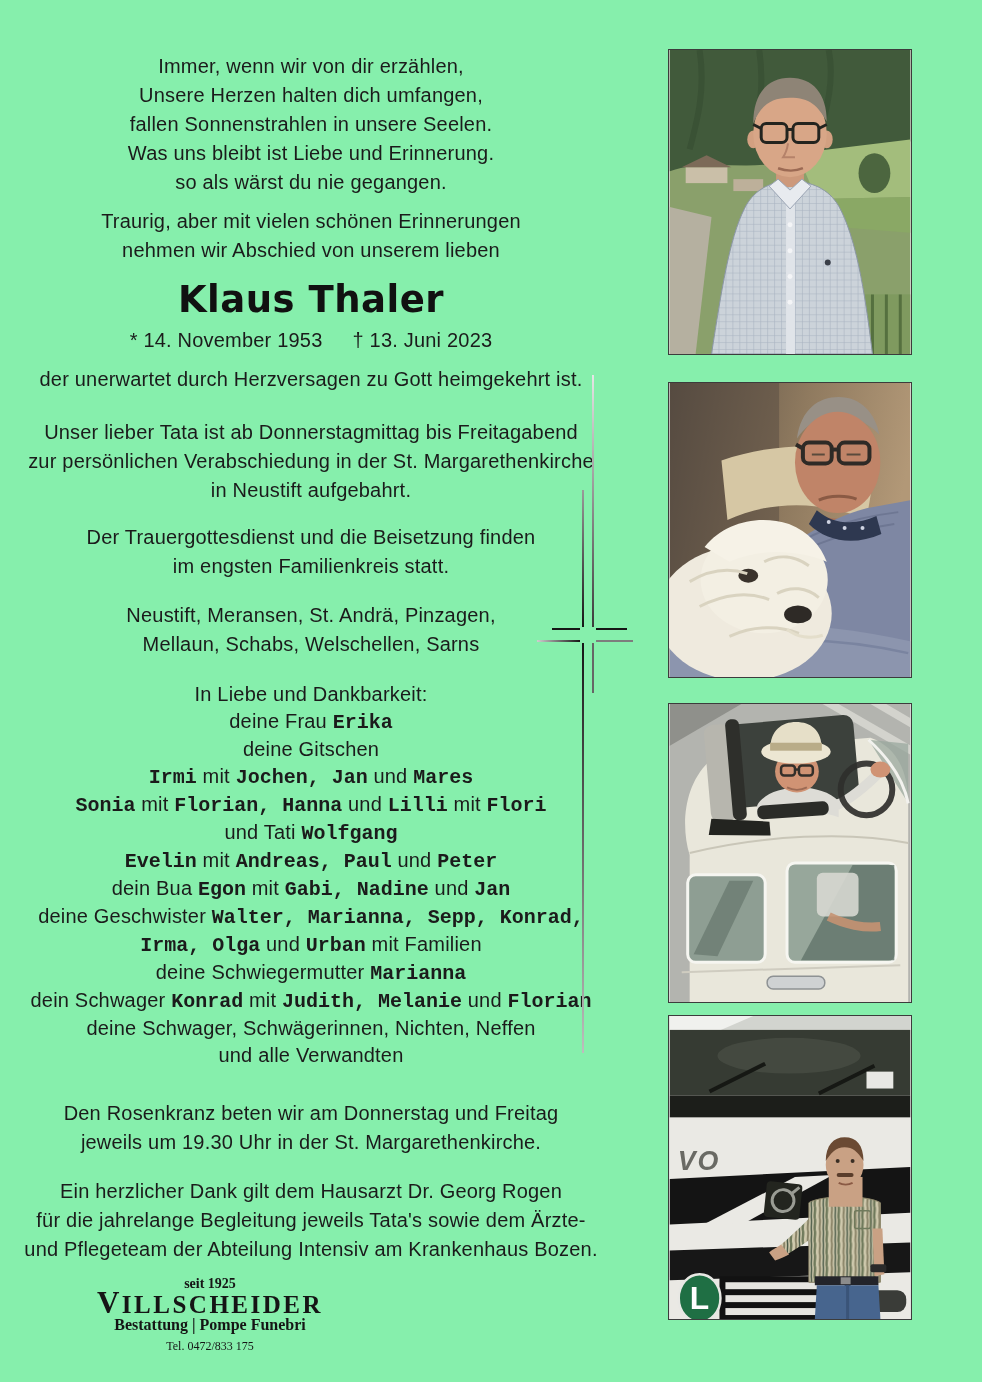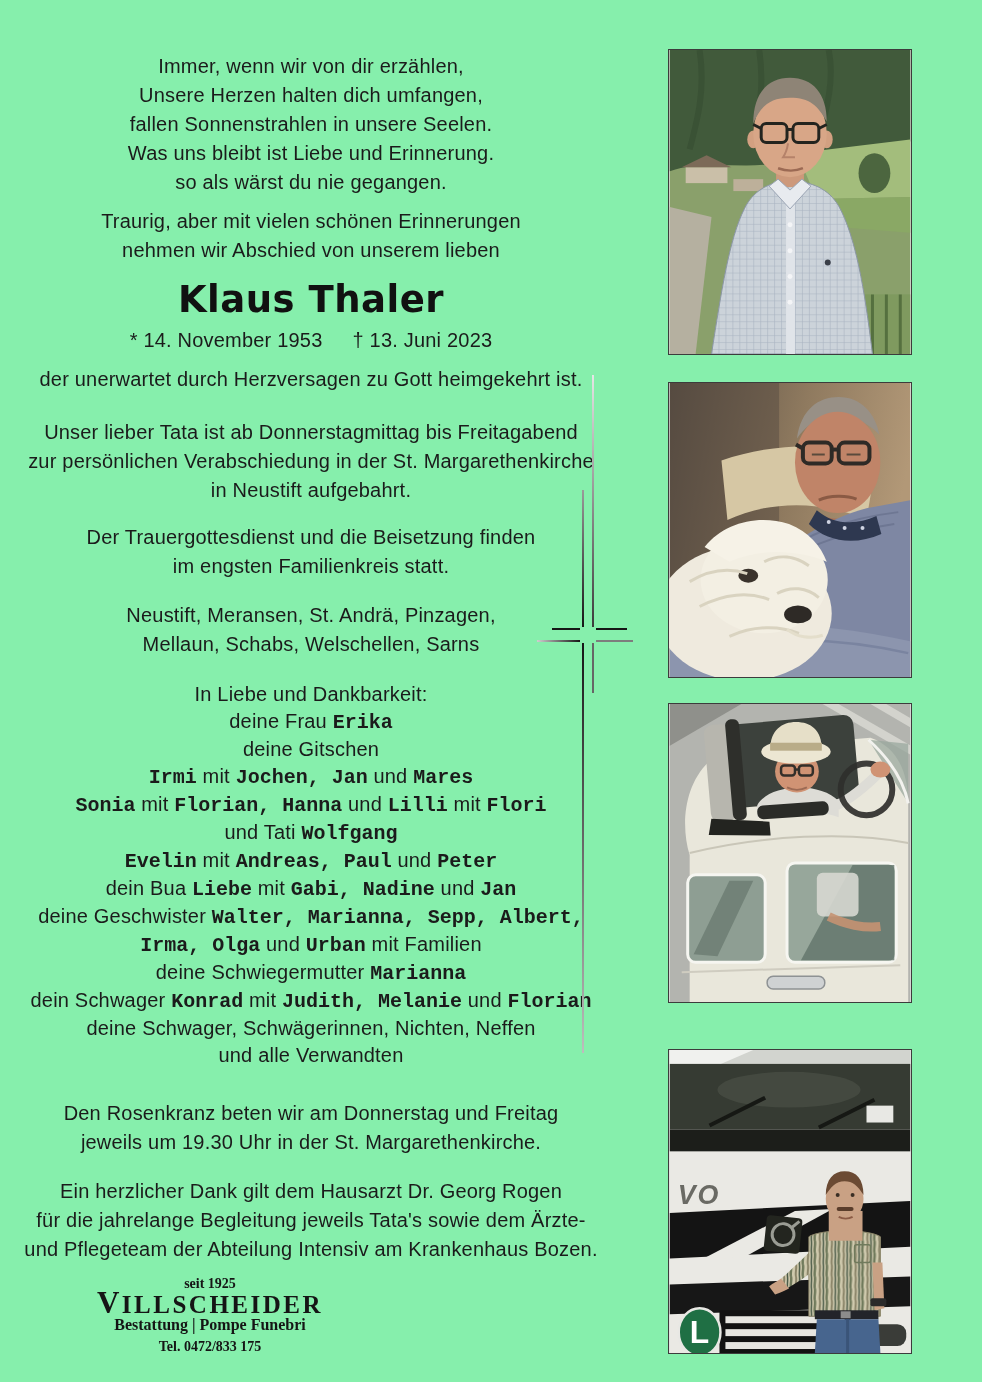--- a/index.html
+++ b/index.html
@@ -23,30 +23,30 @@
   .b{font-weight:700;font-family:Liberation Mono, monospace;letter-spacing:0;}
   .rosary{margin-top:30px;}
   .thanks{margin-top:20px;}
   
   .logo{position:absolute;left:95px;top:1276px;width:230px;text-align:center;
         font-family:"Liberation Serif",serif;color:#151515;}
   .logo-since{font-size:14px;line-height:15px;font-weight:600;}
   .logo-name{font-size:25px;line-height:24px;font-weight:700;letter-spacing:2.5px;text-transform:uppercase;}
   .logo-name::first-letter{font-size:31px;}
   .logo-sub{font-size:16px;line-height:16px;font-weight:600;}
-  .logo-tel{font-size:14px;line-height:19px;font-weight:700;margin-top:4px;}
+  .logo-tel{font-size:12px;line-height:19px;font-weight:400;margin-top:4px;}
   
   .cross{position:absolute;left:530px;top:370px;width:120px;height:690px;}
   
   .photo{position:absolute;left:668px;width:244px;border:1px solid #3c3c3c;box-sizing:border-box;background:#ddd;}
   .photo svg{display:block;width:100%;height:100%;}
   .photo1{top:49px;height:306px;}
   .photo2{top:382px;height:296px;}
   .photo3{top:703px;height:300px;}
-  .photo4{top:1049px;height:305px;}
+  .photo4{top:1015px;height:305px;}
 </style>
 </head>
 <body>
 
 <div class="card">
 
   <div class="text-col">
 
     <div class="sec poem">
         <div class="line">Immer, wenn wir von dir erzählen,</div>
@@ -88,22 +88,22 @@
 
     <div class="sec family">
       <div class="line">In Liebe und Dankbarkeit:</div>
       <div>
           <div class="line"><span>deine Frau </span><span class="b">Erika</span></div>
           <div class="line"><span>deine Gitschen</span></div>
           <div class="line"><span class="b">Irmi</span><span> mit </span><span class="b">Jochen, Jan</span><span> und </span><span class="b">Mares</span></div>
           <div class="line"><span class="b">Sonia</span><span> mit </span><span class="b">Florian, Hanna</span><span> und </span><span class="b">Lilli</span><span> mit </span><span class="b">Flori</span></div>
           <div class="line"><span>und Tati </span><span class="b">Wolfgang</span></div>
           <div class="line"><span class="b">Evelin</span><span> mit </span><span class="b">Andreas, Paul</span><span> und </span><span class="b">Peter</span></div>
-          <div class="line"><span>dein Bua </span><span class="b">Liebe</span><span> mit </span><span class="b">Gabi, Nadine</span><span> und </span><span class="b">Jan</span></div>
-          <div class="line"><span>deine Geschwister </span><span class="b">Walter, Marianna, Sepp, Albert,</span></div>
+          <div class="line"><span>dein Bua </span><span class="b">Egon</span><span> mit </span><span class="b">Gabi, Nadine</span><span> und </span><span class="b">Jan</span></div>
+          <div class="line"><span>deine Geschwister </span><span class="b">Walter, Marianna, Sepp, Konrad,</span></div>
           <div class="line"><span class="b">Irma, Olga</span><span> und </span><span class="b">Urban</span><span> mit Familien</span></div>
           <div class="line"><span>deine Schwiegermutter </span><span class="b">Marianna</span></div>
           <div class="line"><span>dein Schwager </span><span class="b">Konrad</span><span> mit </span><span class="b">Judith, Melanie</span><span> und </span><span class="b">Florian</span></div>
           <div class="line"><span>deine Schwager, Schwägerinnen, Nichten, Neffen</span></div>
           <div class="line"><span>und alle Verwandten</span></div>
         </div>
     </div>
 
     <div class="sec rosary">
         <div class="line">Den Rosenkranz beten wir am Donnerstag und Freitag</div>

